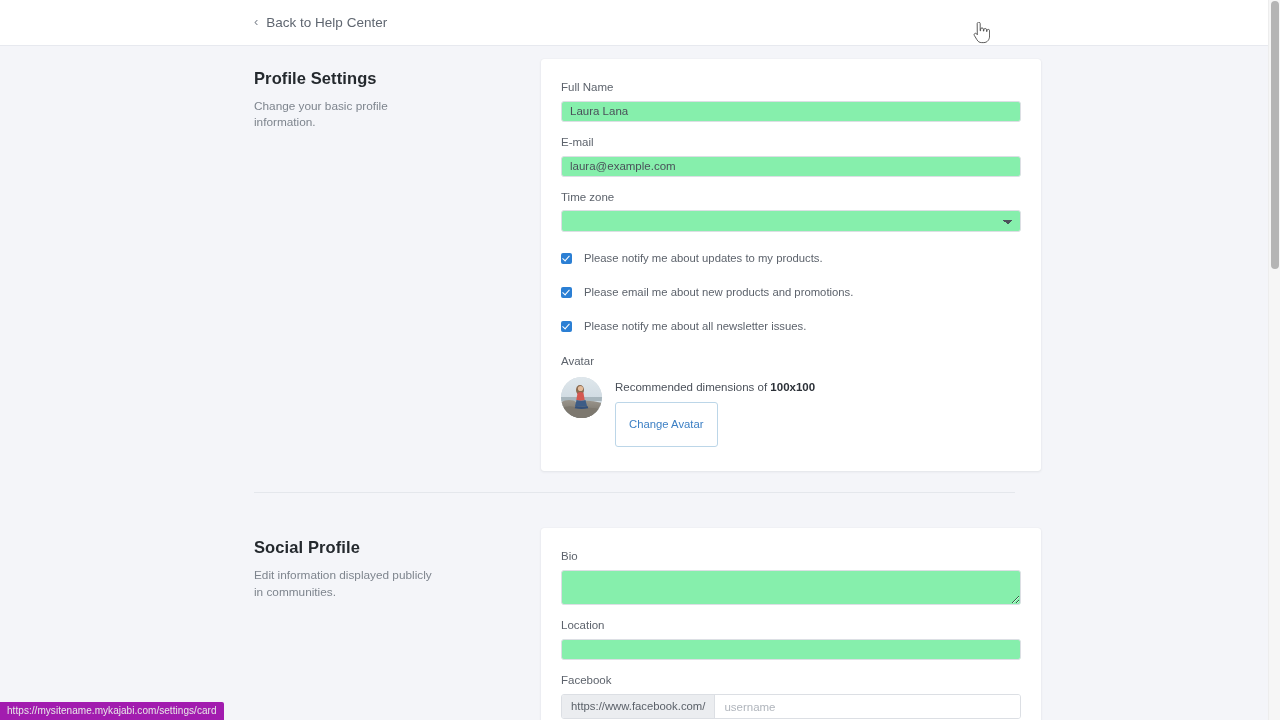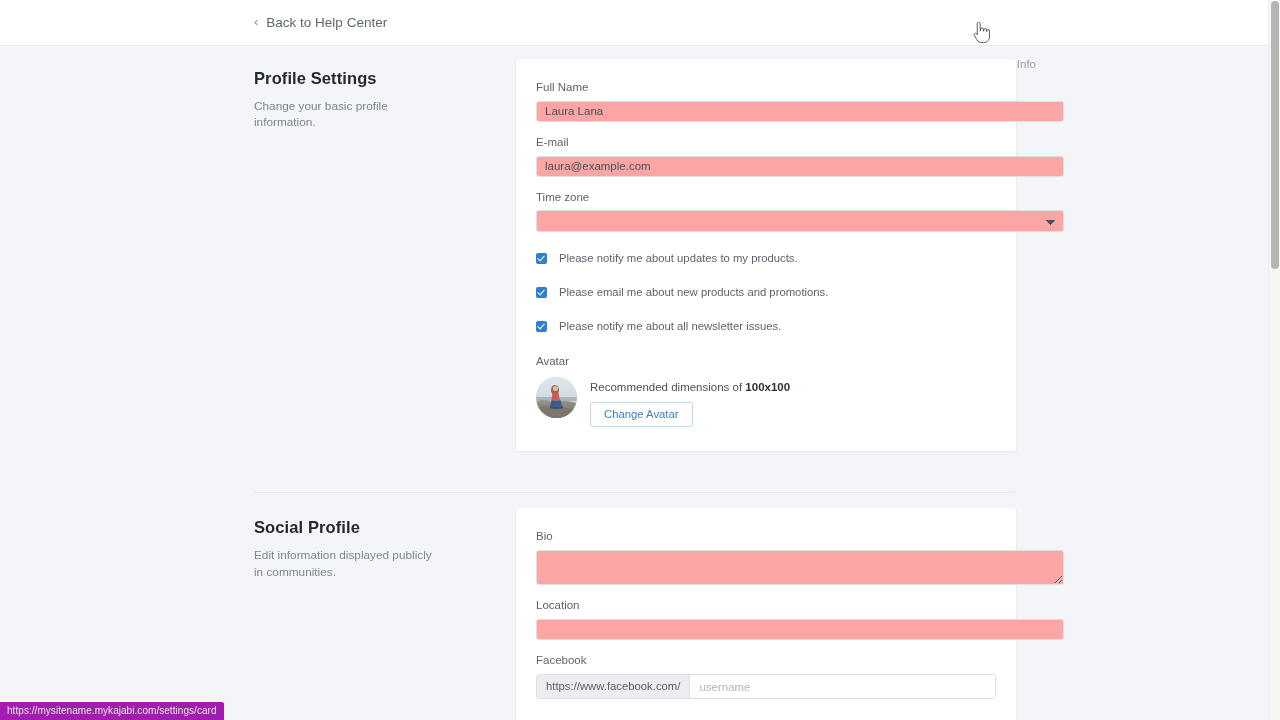--- a/index.html
+++ b/index.html
@@ -72,20 +72,21 @@
     position: absolute;
     top: 46px; left: 0;
     width: 1268px;
     height: 674px;
   }
 
   .section {
     position: relative;
     display: flex;
     padding-left: 254px;
+    gap: 25px;
   }
 
   .section-aside {
     width: 262px;
     padding-top: 10px;
     flex: 0 0 262px;
   }
   .section-title {
     font-size: 16.5px;
     color: #24292e;
@@ -114,25 +115,25 @@
 
   .field-label {
     display: block;
     font-size: 11.5px;
     color: #5d636c;
     margin-bottom: 6px;
     line-height: 1.2;
   }
 
   .input {
-    width: 528px;
+    width: 460px;
     height: 21px;
     border: 1px solid #dcdfe4;
     border-radius: 3px;
-    background: #fca5a5;
+    background: #86efac;
     font-size: 11.5px;
     color: #4a5059;
     padding: 3px 8px;
     font-family: "Liberation Sans", sans-serif;
     outline: none;
     display: block;
   }
   .input::placeholder { color: #b0b5bc; }
 
   select.input {
@@ -219,21 +220,21 @@
   }
   .avatar-note b { color: #2c3138; font-weight: bold; }
 
   .btn-outline {
     display: inline-block;
     border: 1px solid #bcd6e8;
     border-radius: 3px;
     background: #ffffff;
     color: #3b7fc4;
     font-size: 11.3px;
-    padding: 6px 13px;
+    padding: 16px 13px;
     cursor: pointer;
     font-family: "Liberation Sans", sans-serif;
     line-height: 1;
   }
 
   
   #divider {
     position: absolute;
     left: 254px;
     width: 761px;

